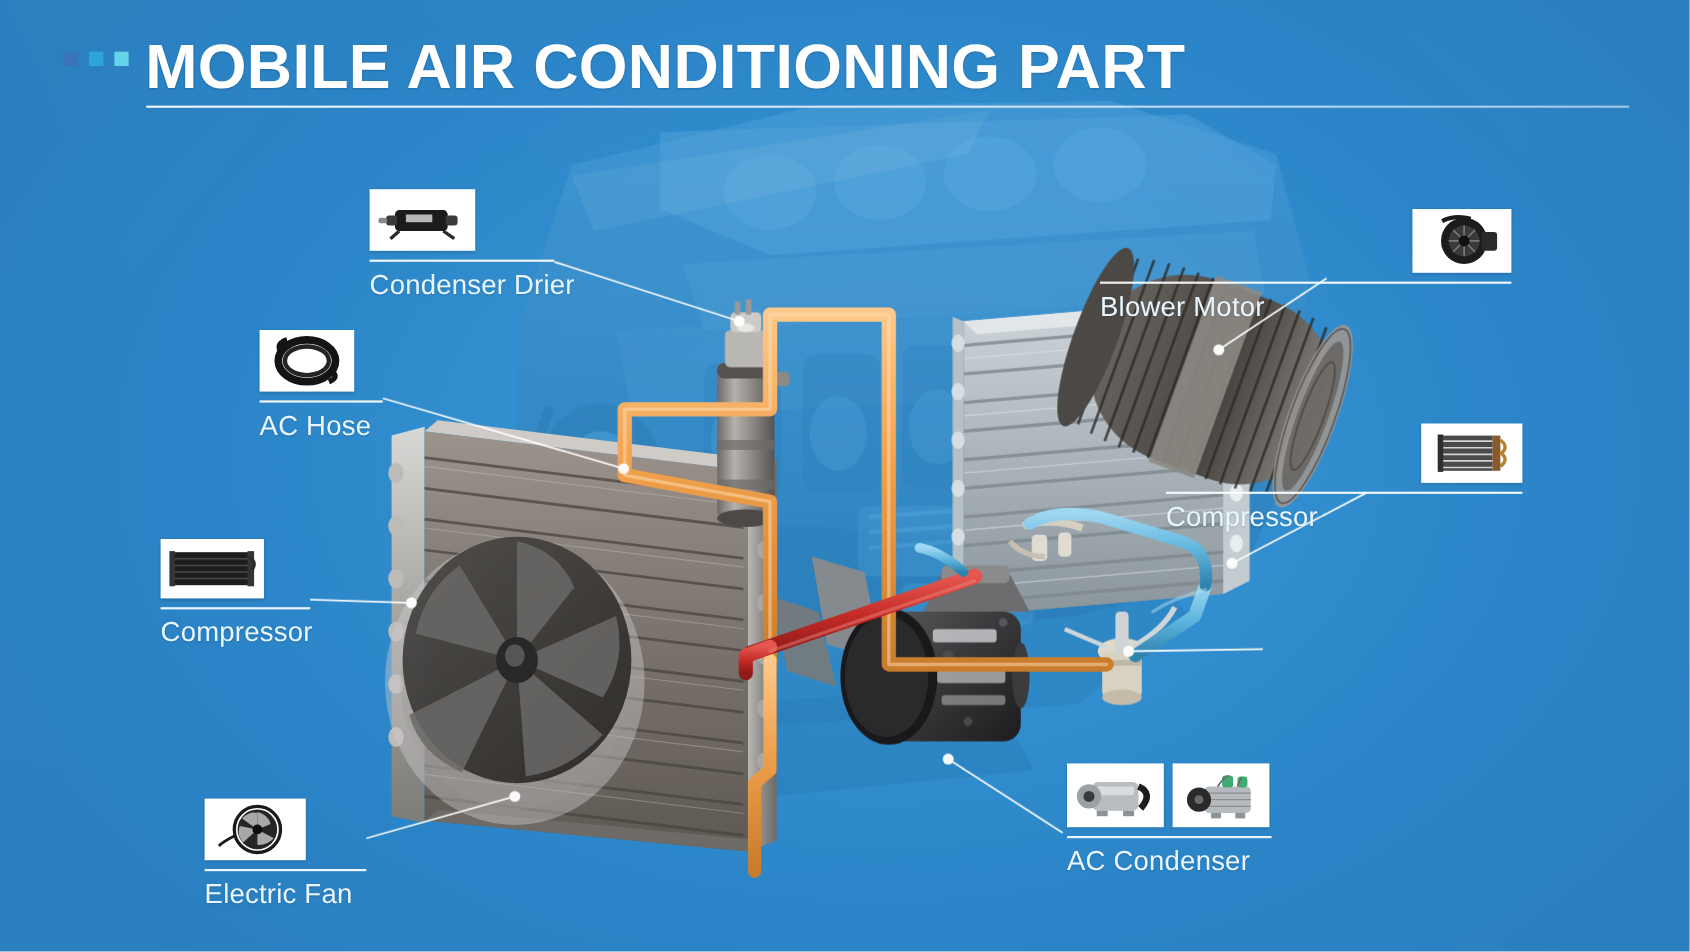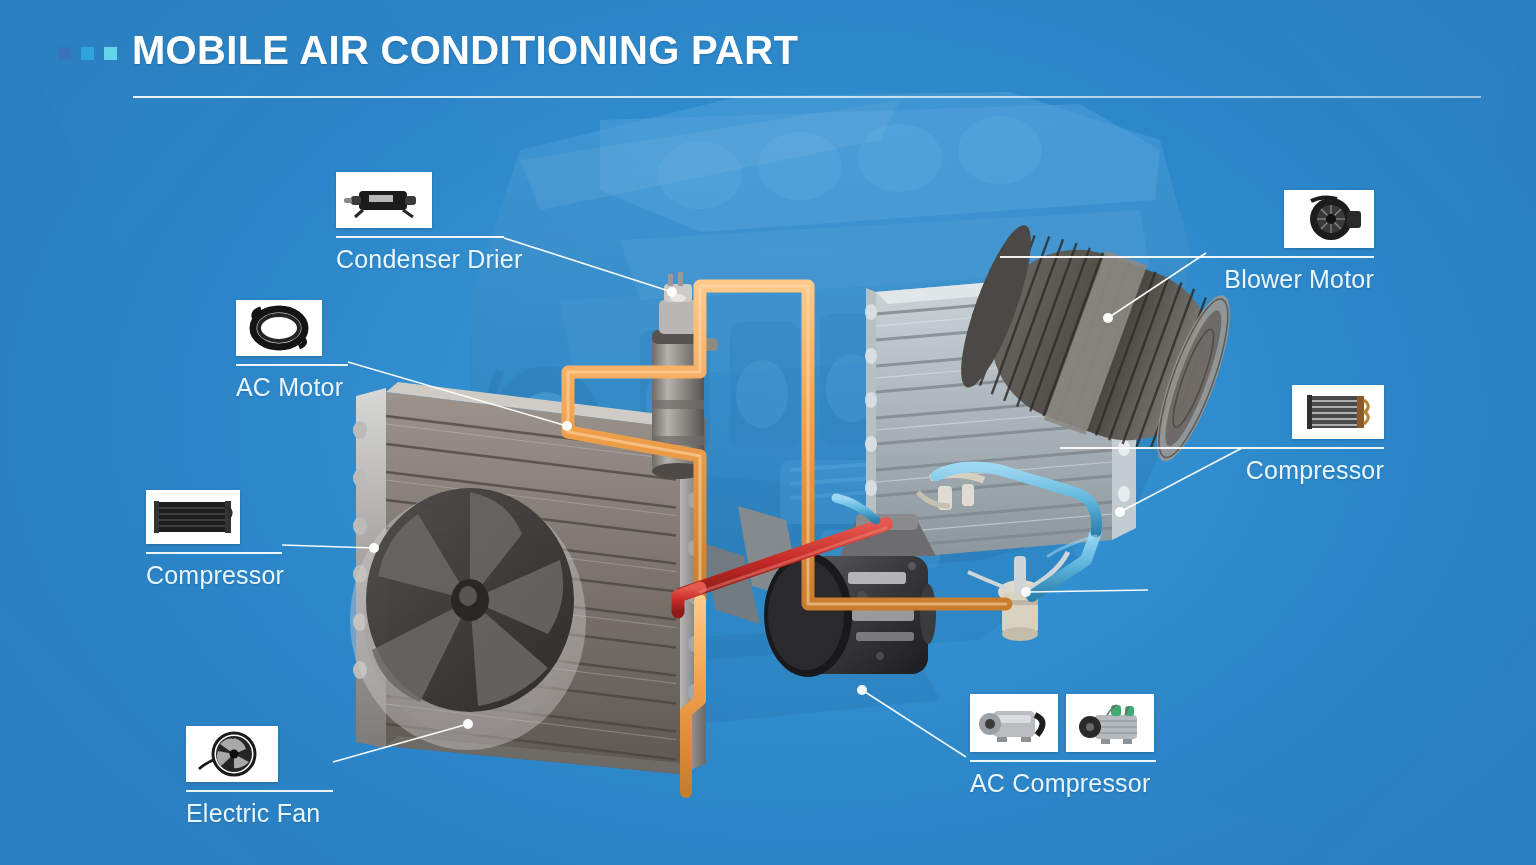--- a/index.html
+++ b/index.html
@@ -22,21 +22,21 @@
 
   
   .header { position: absolute; left: 0; top: 0; width: 100%; height: 120px; }
   .deco-squares { position: absolute; left: 58px; top: 47px; display: flex; gap: 10px; align-items: center; }
   .deco-squares i { display: block; width: 13px; height: 13px; }
   .sq1 { background: #3f6fb8; opacity: .75; }
   .sq2 { background: #2fa8dd; opacity: .9; }
   .sq3 { background: #63d4ea; }
   .title {
     position: absolute; left: 132px; top: 28px;
-    font-size: 40px; font-weight: 700; letter-spacing: .3px;
+    font-size: 57px; font-weight: 700; letter-spacing: .3px;
     color: #ffffff; white-space: nowrap;
     text-shadow: 0 1px 2px rgba(0,0,0,.18);
   }
   .title-rule {
     position: absolute; left: 133px; top: 96px; width: 1348px; height: 2px;
     background: linear-gradient(to right, rgba(255,255,255,.92), rgba(255,255,255,.55));
   }
 
   
   .callout { position: absolute; }
@@ -48,21 +48,21 @@
     box-shadow: 0 1px 3px rgba(0,0,0,.18);
   }
   .thumb svg { display: block; }
   .cap-rule { height: 2px; background: rgba(255,255,255,.92); margin-top: 8px; }
   .cap-text {
     margin-top: 7px;
     font-size: 25px; font-weight: 400; color: #e9f6ff;
     white-space: nowrap; letter-spacing: .2px;
     text-shadow: 0 1px 2px rgba(0,0,0,.15);
   }
-  .callout.right .cap-text { text-align: right; }
+  .callout.right .cap-text { }
   .callout.right .thumbs { justify-content: flex-end; }
 
   
   #art { position: absolute; inset: 0; }
 </style>
 </head>
 <body>
 
 <div id="stage">
 
@@ -474,21 +474,21 @@
       <div class="thumb" style="width:86px;height:56px;">
         <svg width="80" height="50" viewBox="0 0 80 50">
           <ellipse cx="40" cy="25" rx="26" ry="19" fill="none" stroke="#141414" stroke-width="7"></ellipse>
           <ellipse cx="40" cy="25" rx="20" ry="13" fill="none" stroke="#242424" stroke-width="4"></ellipse>
           <path d="M16,16 Q12,9 22,6" stroke="#141414" stroke-width="5" fill="none"></path>
           <path d="M62,34 Q70,40 60,44" stroke="#141414" stroke-width="5" fill="none"></path>
         </svg>
       </div>
     </div>
     <div class="cap-rule" style="width:112px;"></div>
-    <div class="cap-text">AC Motor</div>
+    <div class="cap-text">AC Hose</div>
   </div>
 
   <div class="callout left" style="left:146px; top:490px;">
     <div class="thumbs">
       <div class="thumb" style="width:94px;height:54px;">
         <svg width="88" height="48" viewBox="0 0 88 48">
           <rect x="8" y="9" width="70" height="30" fill="#1d1d1d"></rect>
           <g stroke="#4a4a4a" stroke-width="1.4">
             <line x1="8" y1="15" x2="78" y2="15"></line>
               <line x1="8" y1="21" x2="78" y2="21"></line>
@@ -596,16 +596,16 @@
           <circle cx="21" cy="30" r="4" fill="#6a6a6a"></circle>
           <rect x="42" y="8" width="10" height="11" rx="3" fill="#3faa72"></rect>
           <rect x="56" y="9" width="9" height="10" rx="3" fill="#3faa72"></rect>
           <path d="M38,18 Q44,9 48,8 M56,18 Q58,12 60,10" stroke="#6a6a6a" stroke-width="1.6" fill="none"></path>
           <rect x="32" y="42" width="9" height="5" fill="#8d9296"></rect>
           <rect x="54" y="42" width="9" height="5" fill="#8d9296"></rect>
         </svg>
       </div>
     </div>
     <div class="cap-rule" style="width:186px;"></div>
-    <div class="cap-text">AC Compressor</div>
+    <div class="cap-text">AC Condenser</div>
   </div>
 
 </div>
 
 </body></html>

